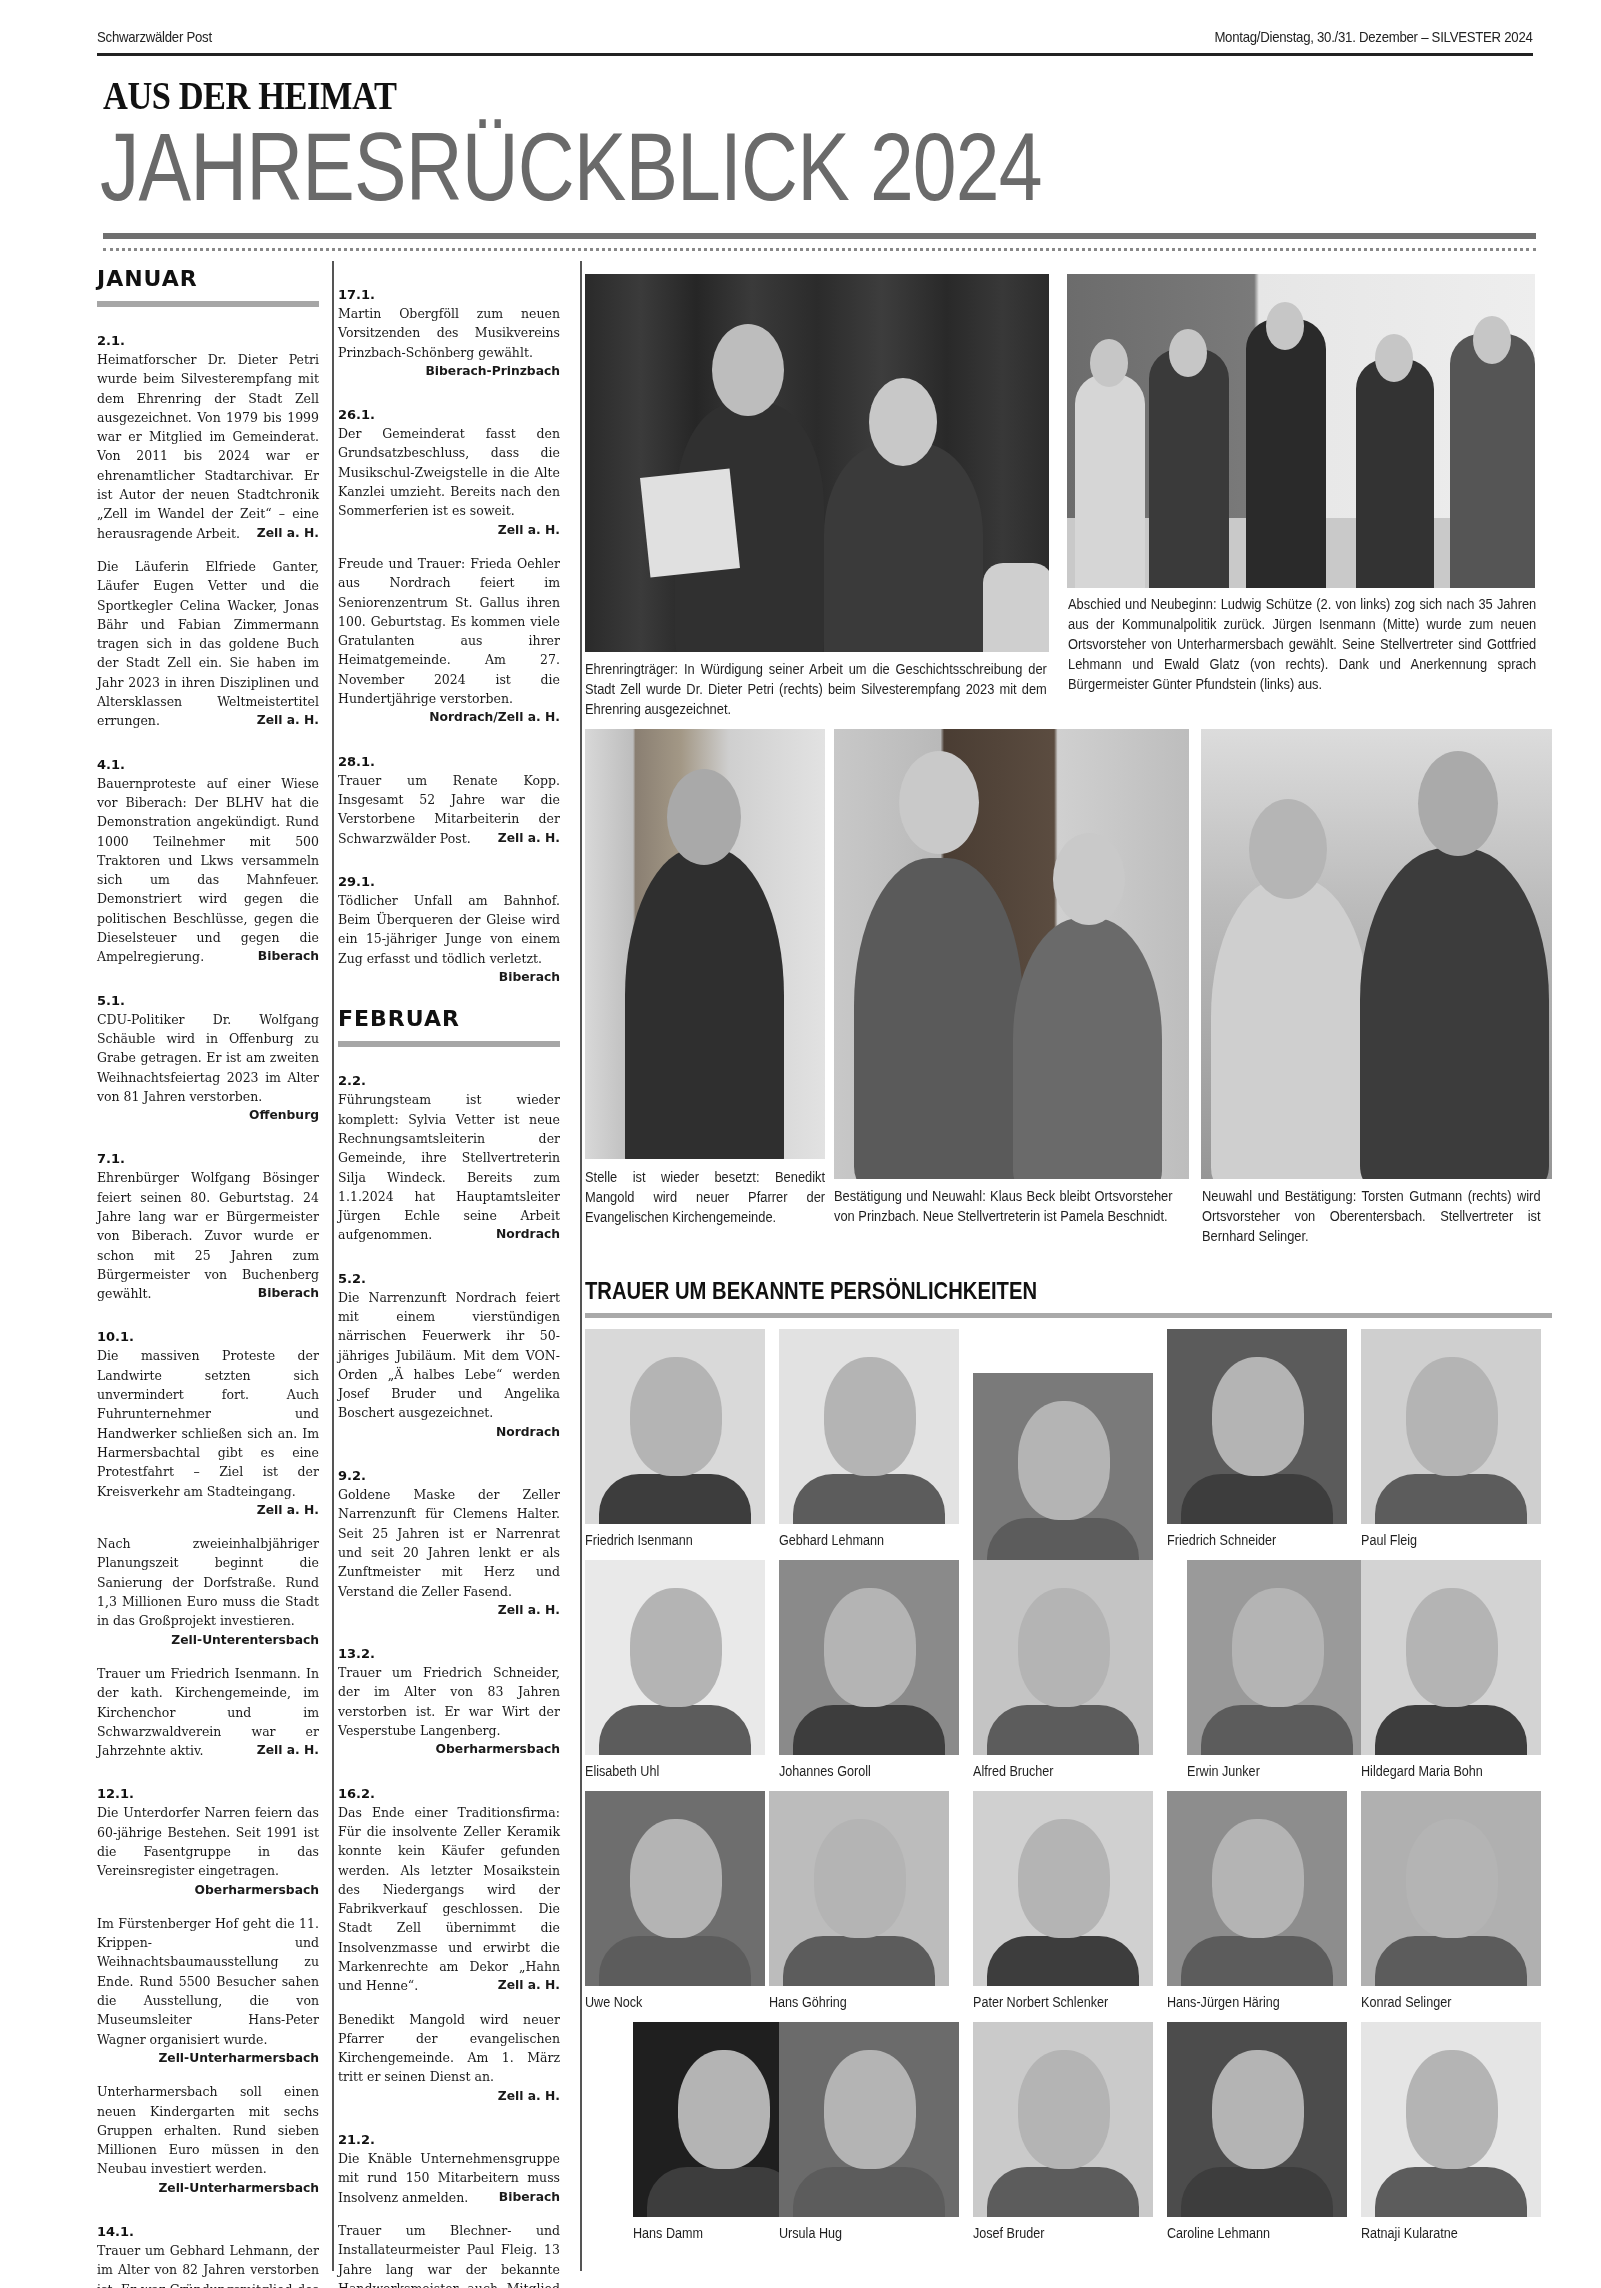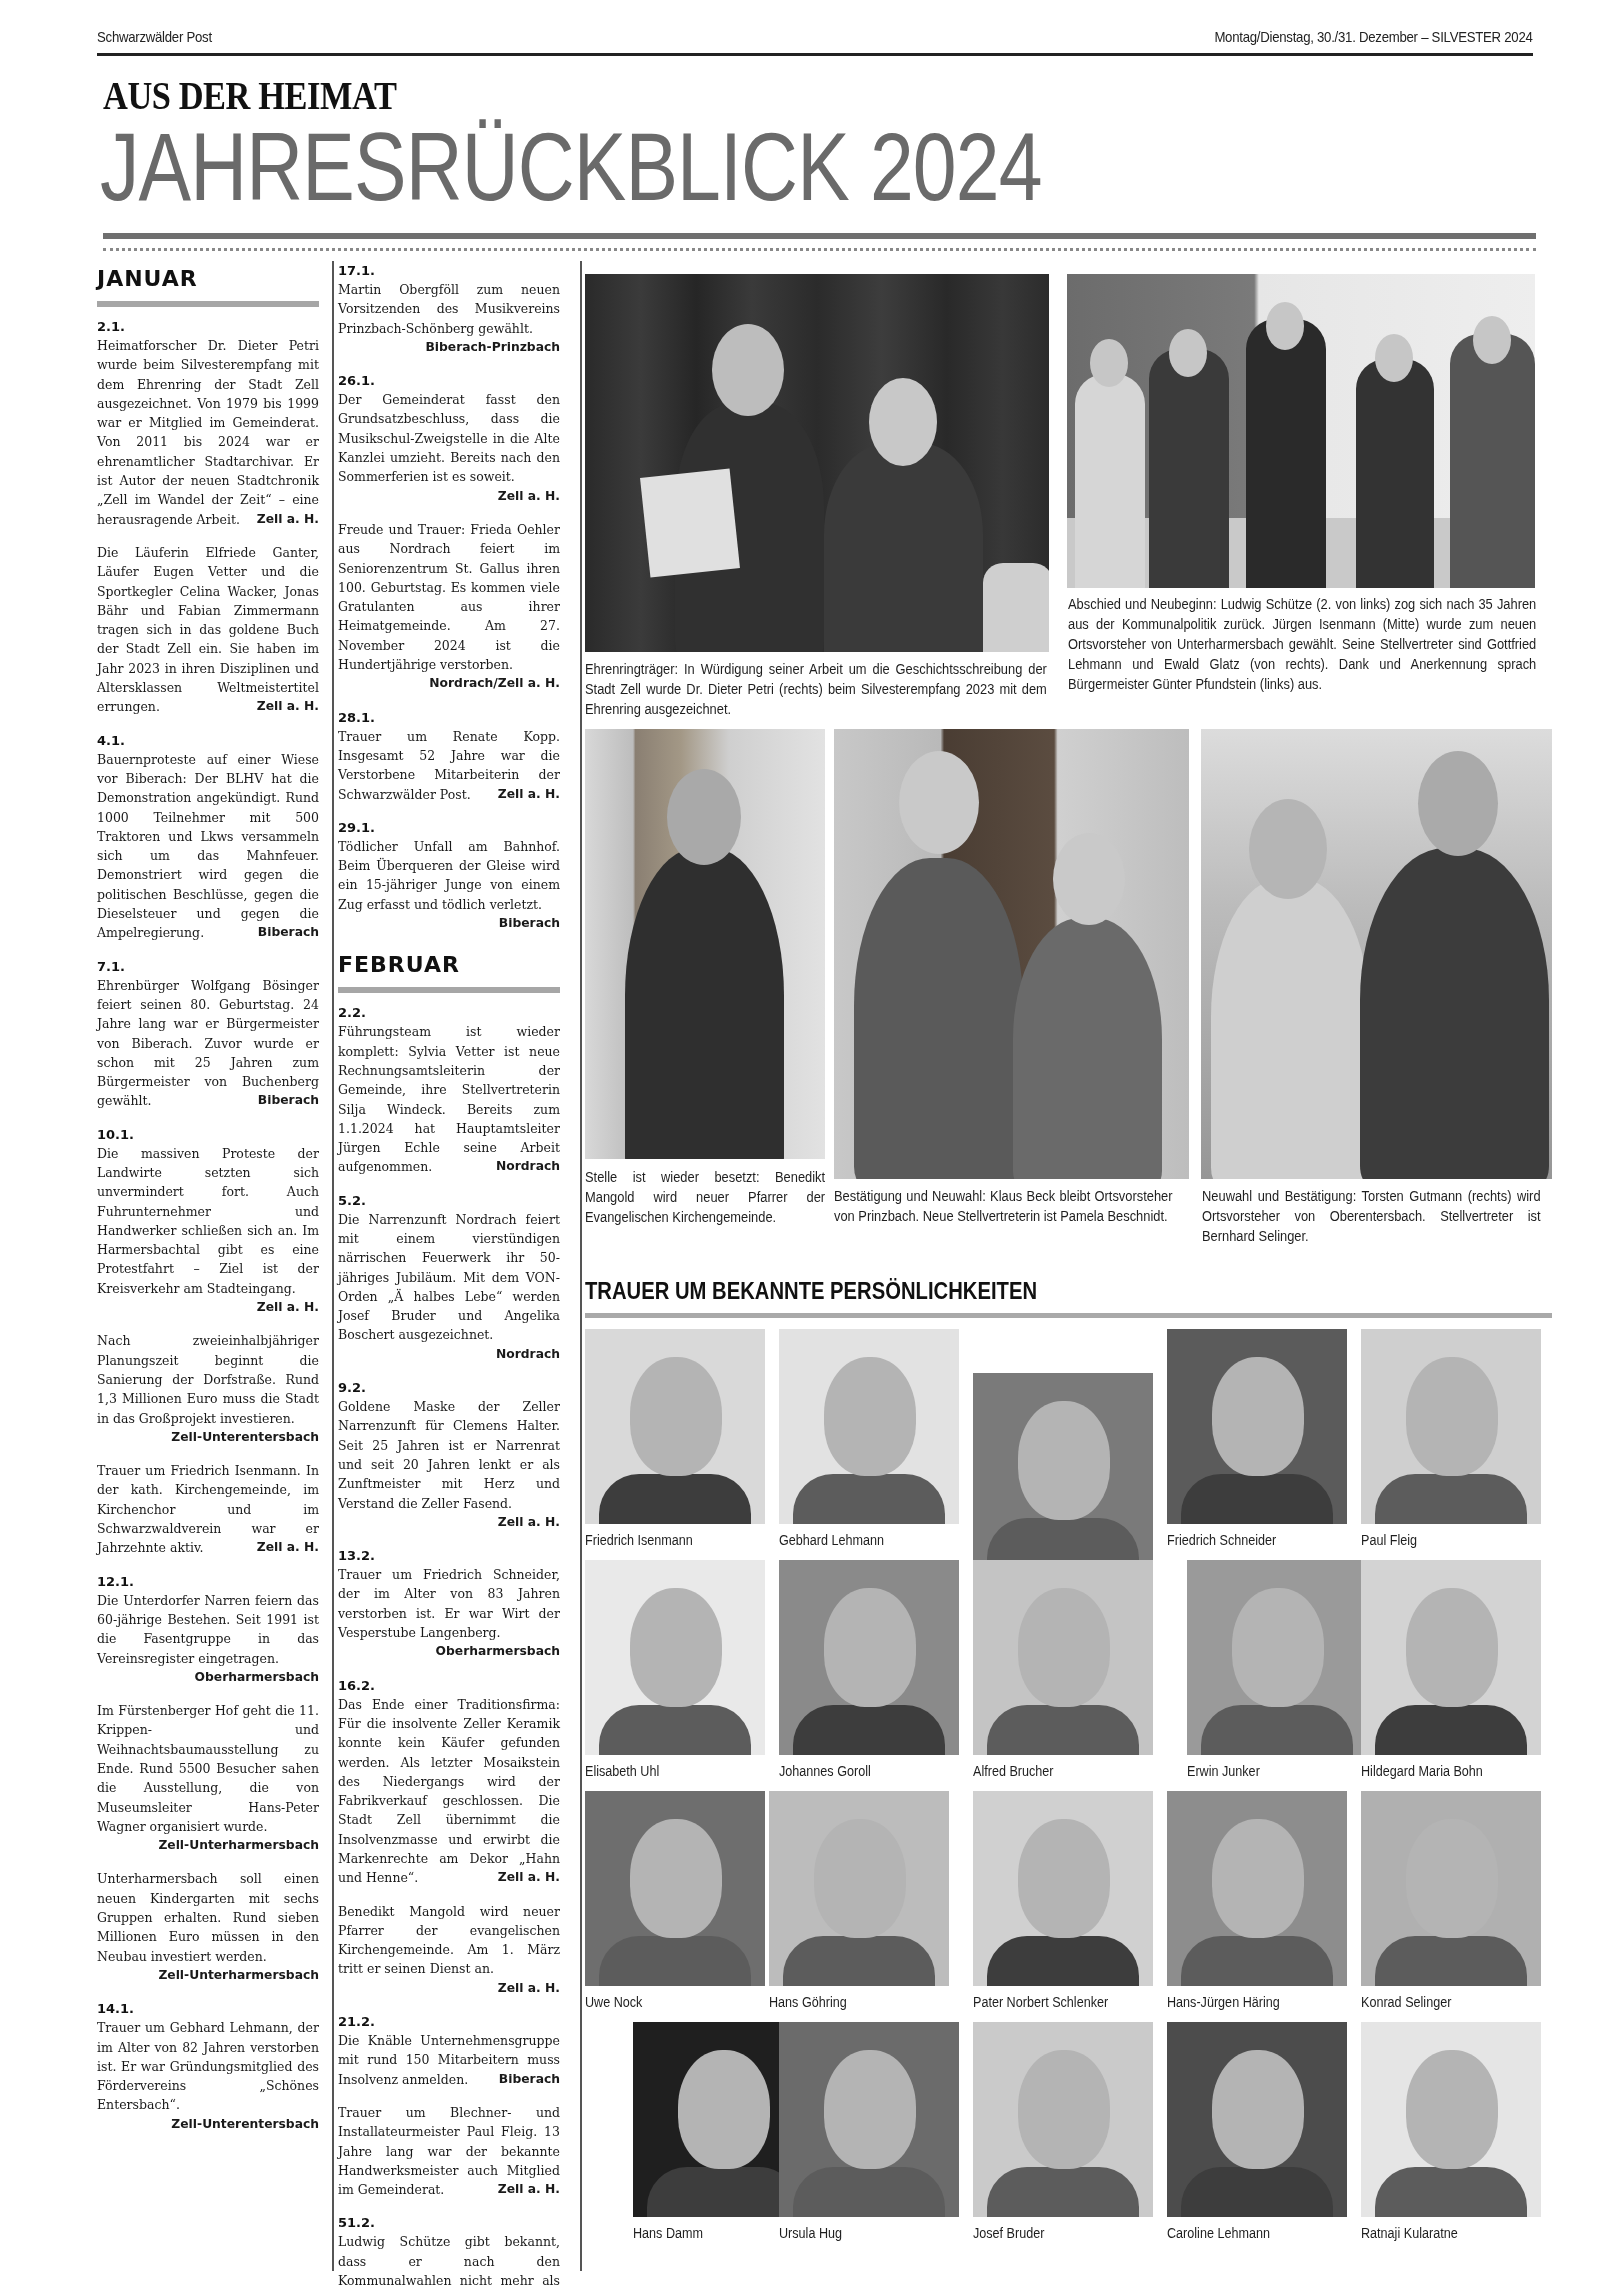--- a/index.html
+++ b/index.html
@@ -18,21 +18,21 @@
 
   .col { position: absolute; width: 222px; font-family: "DejaVu Serif", serif; font-size: 12.5px; line-height: 19.3px; color: #1a1a1a; text-align: justify; hyphens: auto; }
   .col1 { left: 97px; top: 261px; }
   .col2 { left: 338px; top: 261px; }
   .vrule { position: absolute; left: 332px; top: 261px; width: 2px; height: 2010px; background: #555; }
   .vrule2 { position: absolute; left: 580px; top: 261px; width: 2px; height: 2010px; background: #555; }
 
   .month { font-family: "DejaVu Sans", sans-serif; font-weight: bold; font-size: 22px; letter-spacing: 1px; line-height: 28px; color: #111; padding-top: 4px; }
   .month-bar { height: 6px; background: #a6a6a6; margin: 8px 0 10px 0; }
   .entry { margin-bottom: 14px; }
-  .entry .date { display: block; font-family: "DejaVu Sans", sans-serif; font-weight: bold; font-size: 13px; line-height: 19px; color: #111; }
+  .entry .date { display: block; font-family: "DejaVu Sans", sans-serif; font-weight: bold; font-size: 13px; line-height: 19px; color: #111; margin-top: 24px; }
   .entry .text { display: inline; }
   .entry .place { font-family: "DejaVu Sans", sans-serif; font-weight: bold; font-size: 12.3px; float: right; padding-left: 6px; }
   .entry::after { content: ""; display: block; clear: both; }
 
   .photo { position: absolute; overflow: hidden; }
   .caption { position: absolute; font-family: "Liberation Sans", sans-serif; font-size: 14px; line-height: 20px; color: #1f1f1f; text-align: justify; transform: scaleX(0.92); transform-origin: left top; }
 
   
   #p1 { left: 585px; top: 274px; width: 464px; height: 378px; background: linear-gradient(90deg,#2a2a2a 0%,#3b3b3b 12%,#262626 24%,#3a3a3a 36%,#2b2b2b 50%,#3d3d3d 64%,#292929 78%,#383838 90%,#2c2c2c 100%); }
   #p1 .person { position: absolute; border-radius: 40% 40% 8% 8%; }
@@ -76,20 +76,21 @@
 <div class="vrule"></div>
 <div class="vrule2"></div>
 
 <div class="col col1">
   <div class="month">JANUAR</div>
   <div class="month-bar"></div>
   <div id="col1-entries">
       <div class="entry"><span class="date">2.1.</span><span class="text">Heimatforscher Dr. Dieter Petri wurde beim Silvesterempfang mit dem Ehrenring der Stadt Zell ausgezeichnet. Von 1979 bis 1999 war er Mitglied im Gemeinderat. Von 2011 bis 2024 war er ehrenamtlicher Stadtarchivar. Er ist Autor der neuen Stadtchronik „Zell im Wandel der Zeit“ – eine herausragende Arbeit.</span><span class="place">Zell a. H.</span></div>
       <div class="entry"><span class="text">Die Läuferin Elfriede Ganter, Läufer Eugen Vetter und die Sportkegler Celina Wacker, Jonas Bähr und Fabian Zimmermann tragen sich in das goldene Buch der Stadt Zell ein. Sie haben im Jahr 2023 in ihren Disziplinen und Altersklassen Weltmeistertitel errungen.</span><span class="place">Zell a. H.</span></div>
       <div class="entry"><span class="date">4.1.</span><span class="text">Bauernproteste auf einer Wiese vor Biberach: Der BLHV hat die Demonstration angekündigt. Rund 1000 Teilnehmer mit 500 Traktoren und Lkws versammeln sich um das Mahnfeuer. Demonstriert wird gegen die politischen Beschlüsse, gegen die Dieselsteuer und gegen die Ampelregierung.</span><span class="place">Biberach</span></div>
+      <div class="entry"><span class="date">5.1.</span><span class="text">CDU-Politiker Dr. Wolfgang Schäuble wird in Offenburg zu Grabe getragen. Er ist am zweiten Weihnachtsfeiertag 2023 im Alter von 81 Jahren verstorben.</span><span class="place">Offenburg</span></div>
       <div class="entry"><span class="date">7.1.</span><span class="text">Ehrenbürger Wolfgang Bösinger feiert seinen 80. Geburtstag. 24 Jahre lang war er Bürgermeister von Biberach. Zuvor wurde er schon mit 25 Jahren zum Bürgermeister von Buchenberg gewählt.</span><span class="place">Biberach</span></div>
       <div class="entry"><span class="date">10.1.</span><span class="text">Die massiven Proteste der Landwirte setzten sich unvermindert fort. Auch Fuhrunternehmer und Handwerker schließen sich an. Im Harmersbachtal gibt es eine Protestfahrt – Ziel ist der Kreisverkehr am Stadteingang.</span><span class="place">Zell a. H.</span></div>
       <div class="entry"><span class="text">Nach zweieinhalbjähriger Planungszeit beginnt die Sanierung der Dorfstraße. Rund 1,3 Millionen Euro muss die Stadt in das Großprojekt investieren.</span><span class="place">Zell-Unterentersbach</span></div>
       <div class="entry"><span class="text">Trauer um Friedrich Isenmann. In der kath. Kirchengemeinde, im Kirchenchor und im Schwarzwaldverein war er Jahrzehnte aktiv.</span><span class="place">Zell a. H.</span></div>
       <div class="entry"><span class="date">12.1.</span><span class="text">Die Unterdorfer Narren feiern das 60-jährige Bestehen. Seit 1991 ist die Fasentgruppe in das Vereinsregister eingetragen.</span><span class="place">Oberharmersbach</span></div>
       <div class="entry"><span class="text">Im Fürstenberger Hof geht die 11. Krippen- und Weihnachtsbaumausstellung zu Ende. Rund 5500 Besucher sahen die Ausstellung, die von Museumsleiter Hans-Peter Wagner organisiert wurde.</span><span class="place">Zell-Unterharmersbach</span></div>
       <div class="entry"><span class="text">Unterharmersbach soll einen neuen Kindergarten mit sechs Gruppen erhalten. Rund sieben Millionen Euro müssen in den Neubau investiert werden.</span><span class="place">Zell-Unterharmersbach</span></div>
       <div class="entry"><span class="date">14.1.</span><span class="text">Trauer um Gebhard Lehmann, der im Alter von 82 Jahren verstorben ist. Er war Gründungsmitglied des Fördervereins „Schönes Entersbach“.</span><span class="place">Zell-Unterentersbach</span></div>
     </div>
 </div>

